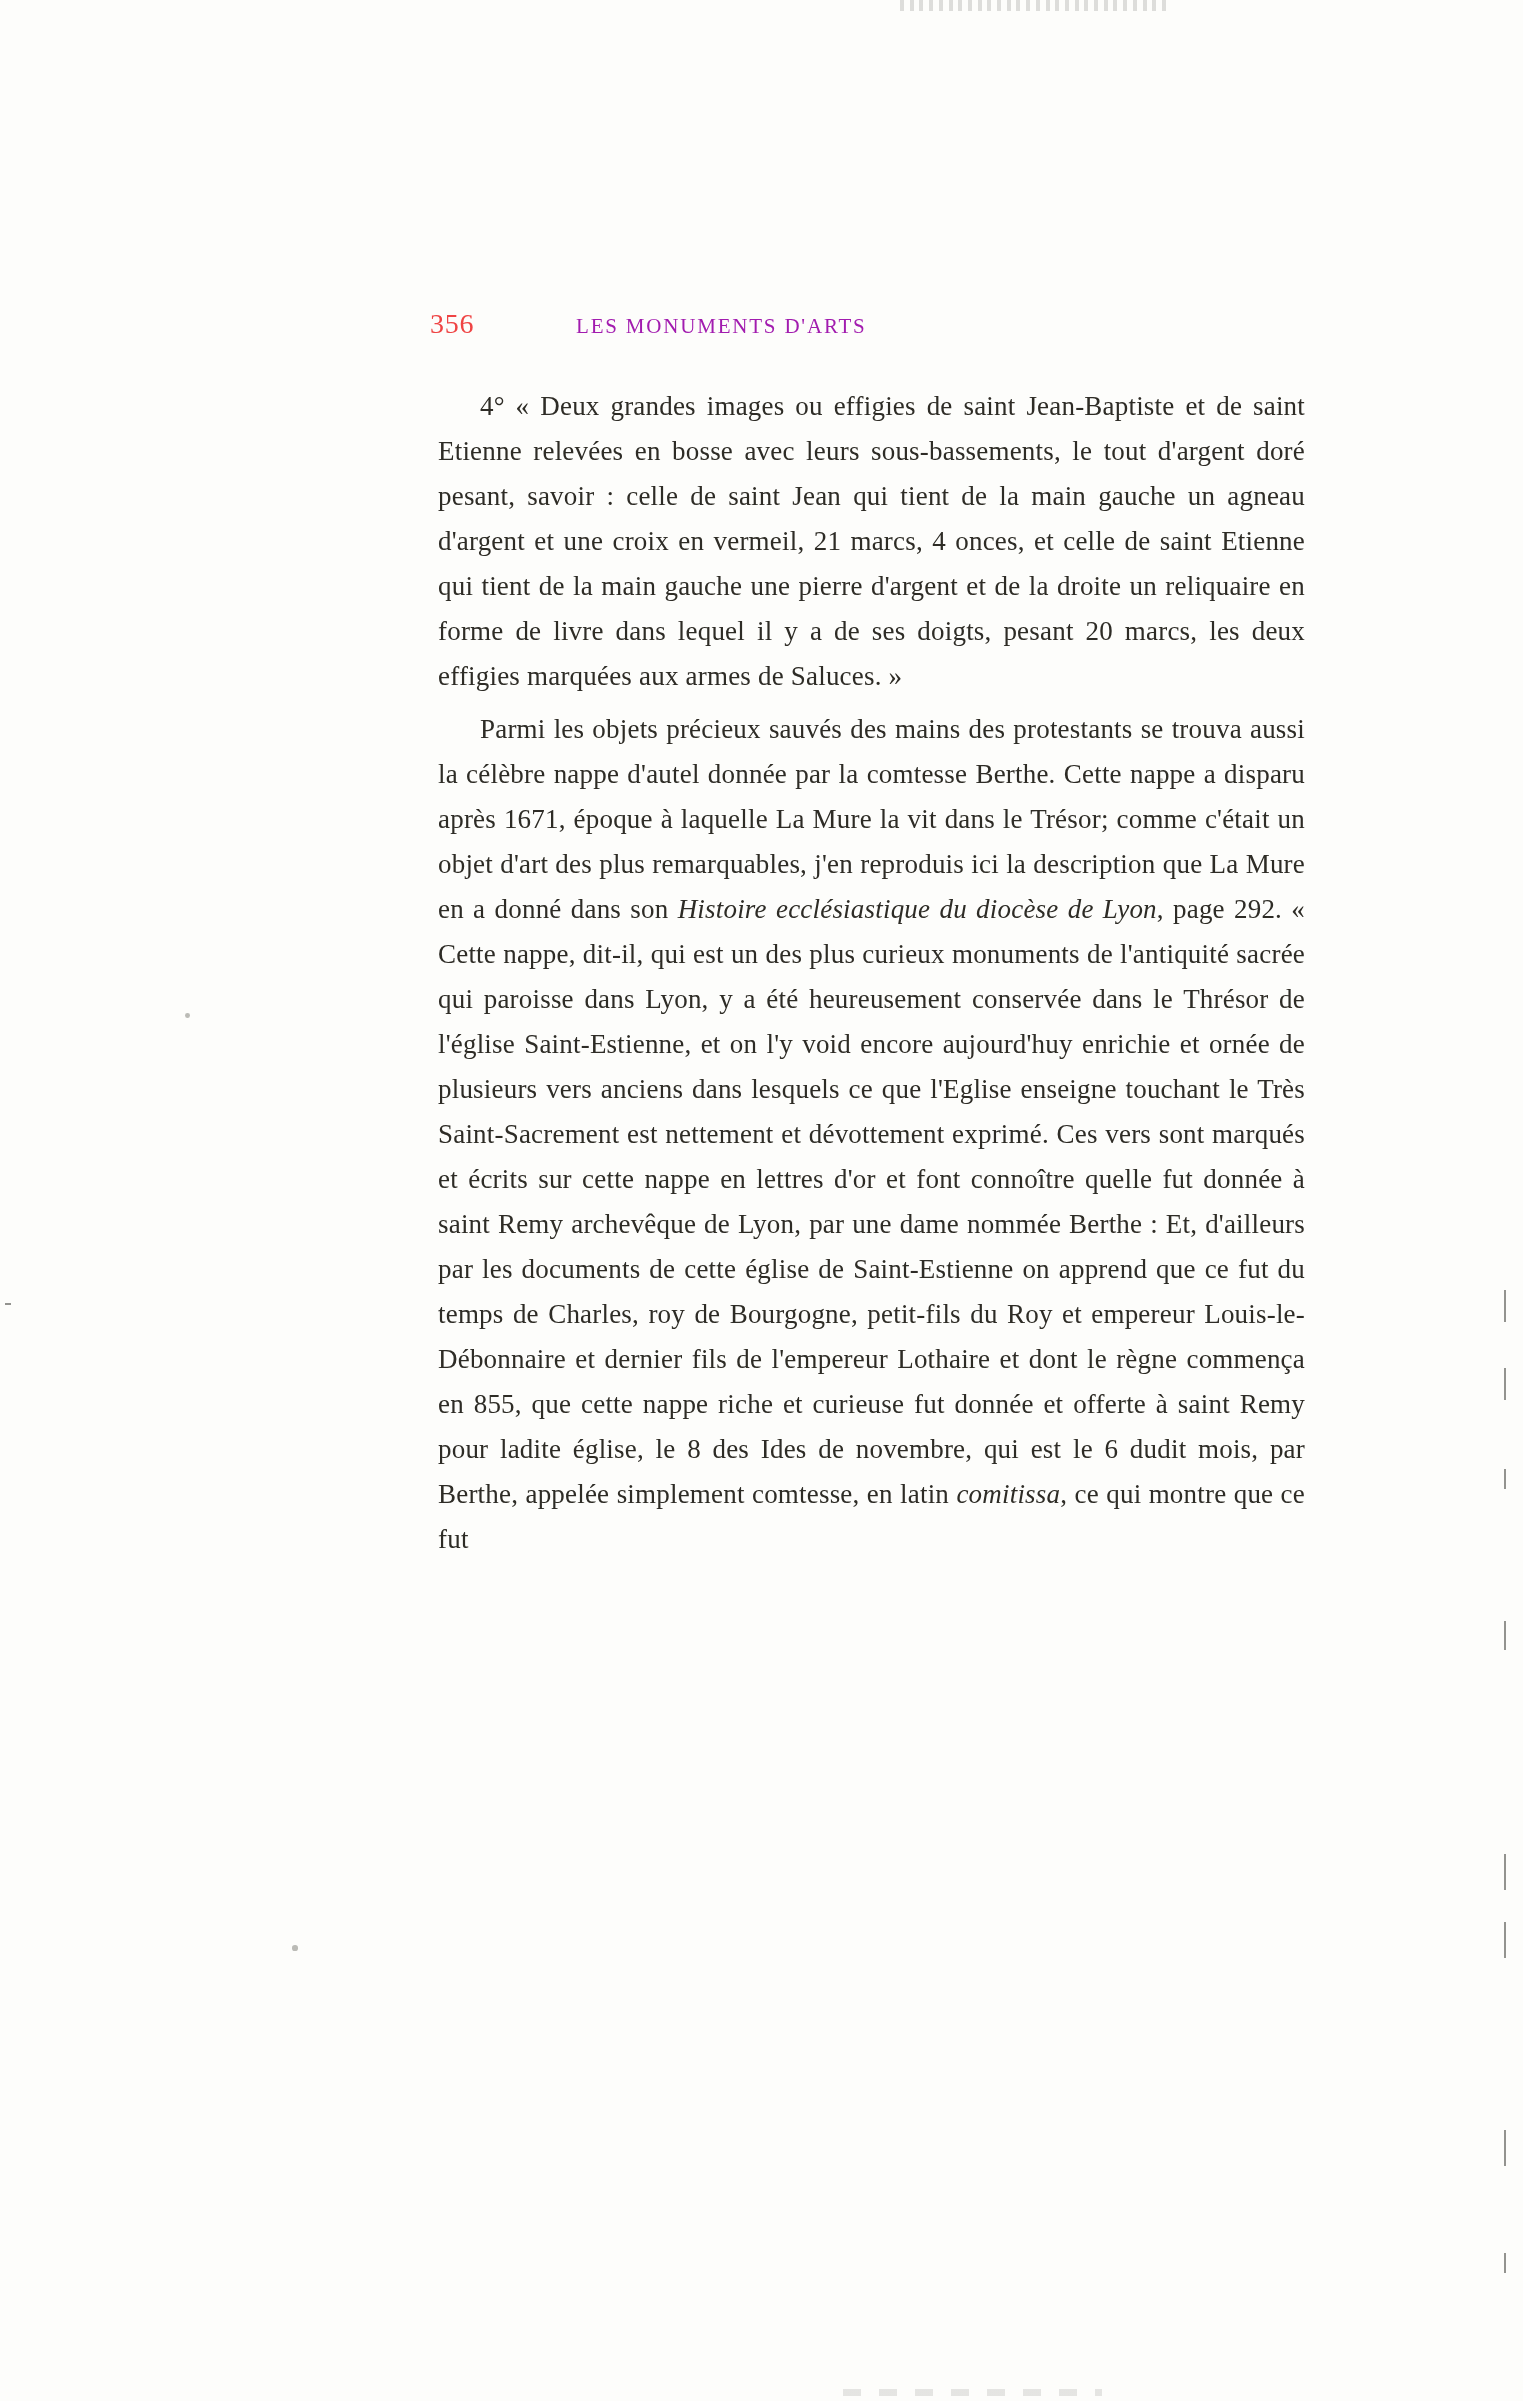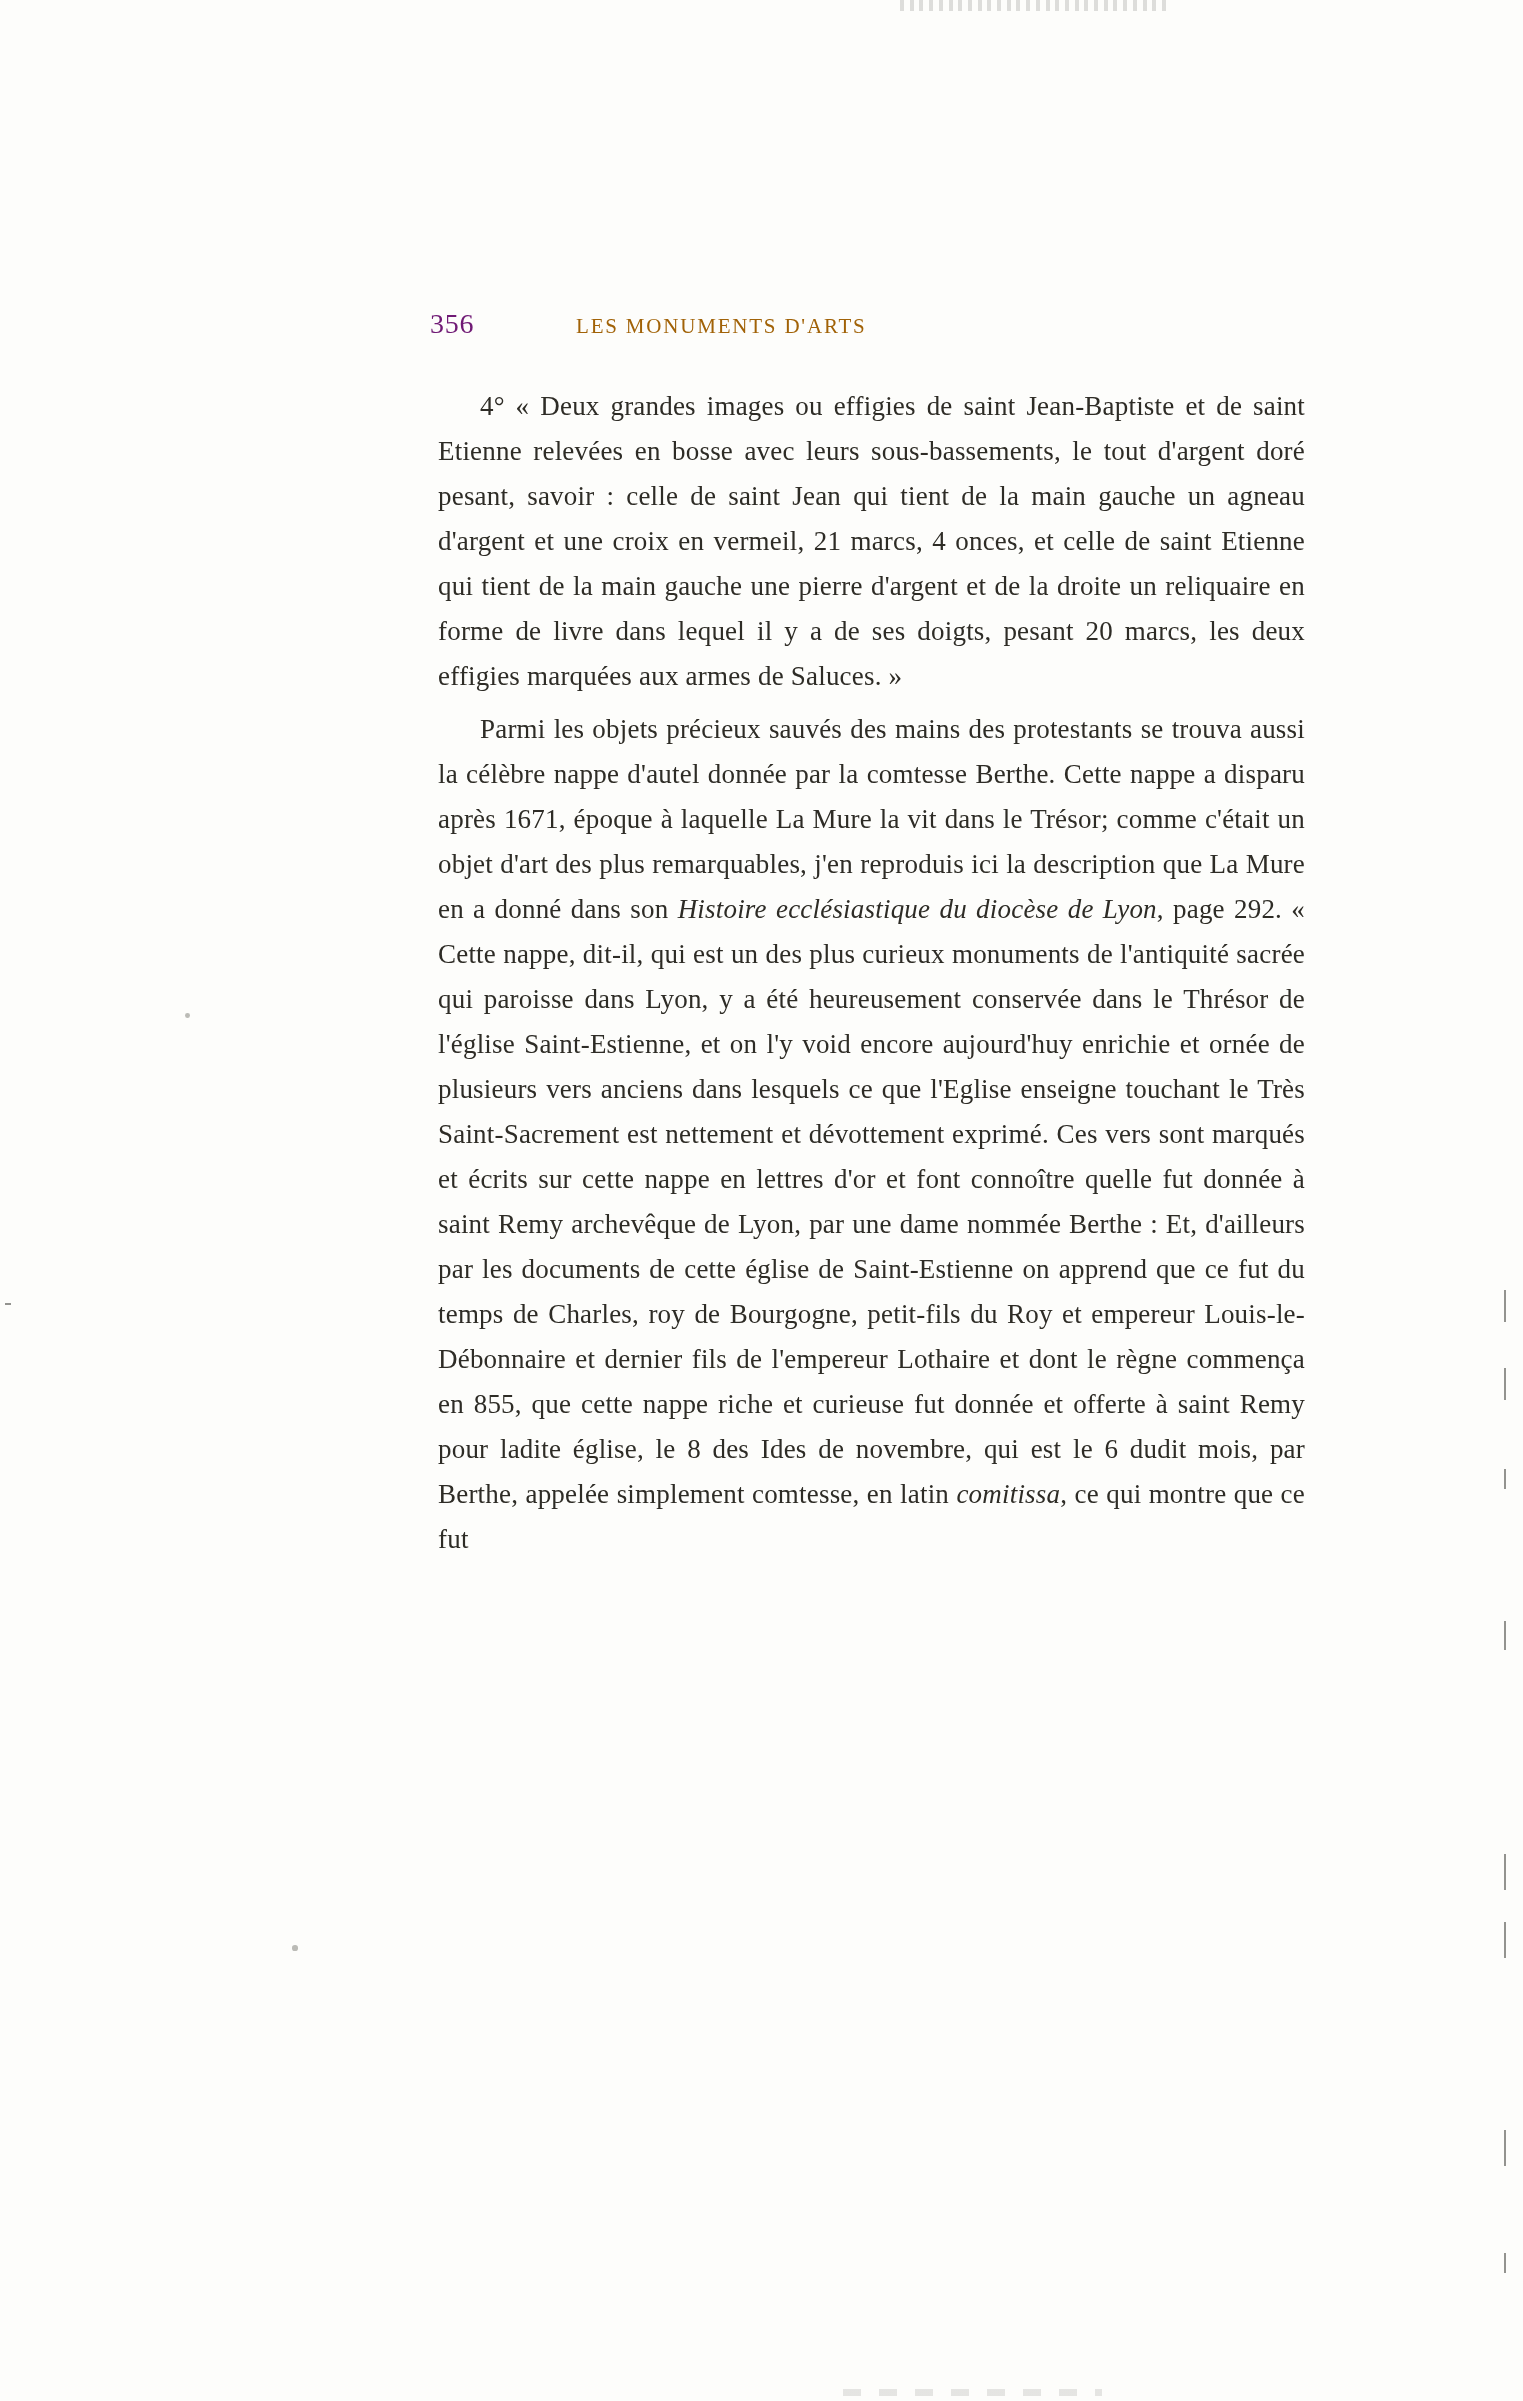--- a/index.html
+++ b/index.html
@@ -58,27 +58,27 @@
   }
 
   .running-head {
     display: flex;
     align-items: baseline;
     margin-bottom: 44px;
   }
   .folio {
     font-size: 28px;
     letter-spacing: 0.8px;
-    color: #701a75;
+    color: #ef4444;
     width: 146px;
   }
   .head-title {
     font-size: 21px;
     letter-spacing: 1.8px;
-    color: #a16207;
+    color: #a21caf;
     text-transform: uppercase;
     font-variant: small-caps;
   }
 
   p.body-par {
     margin: 8px;
     font-size: 27px;
     line-height: 45px;
     text-align: justify;
     text-justify: inter-word;

